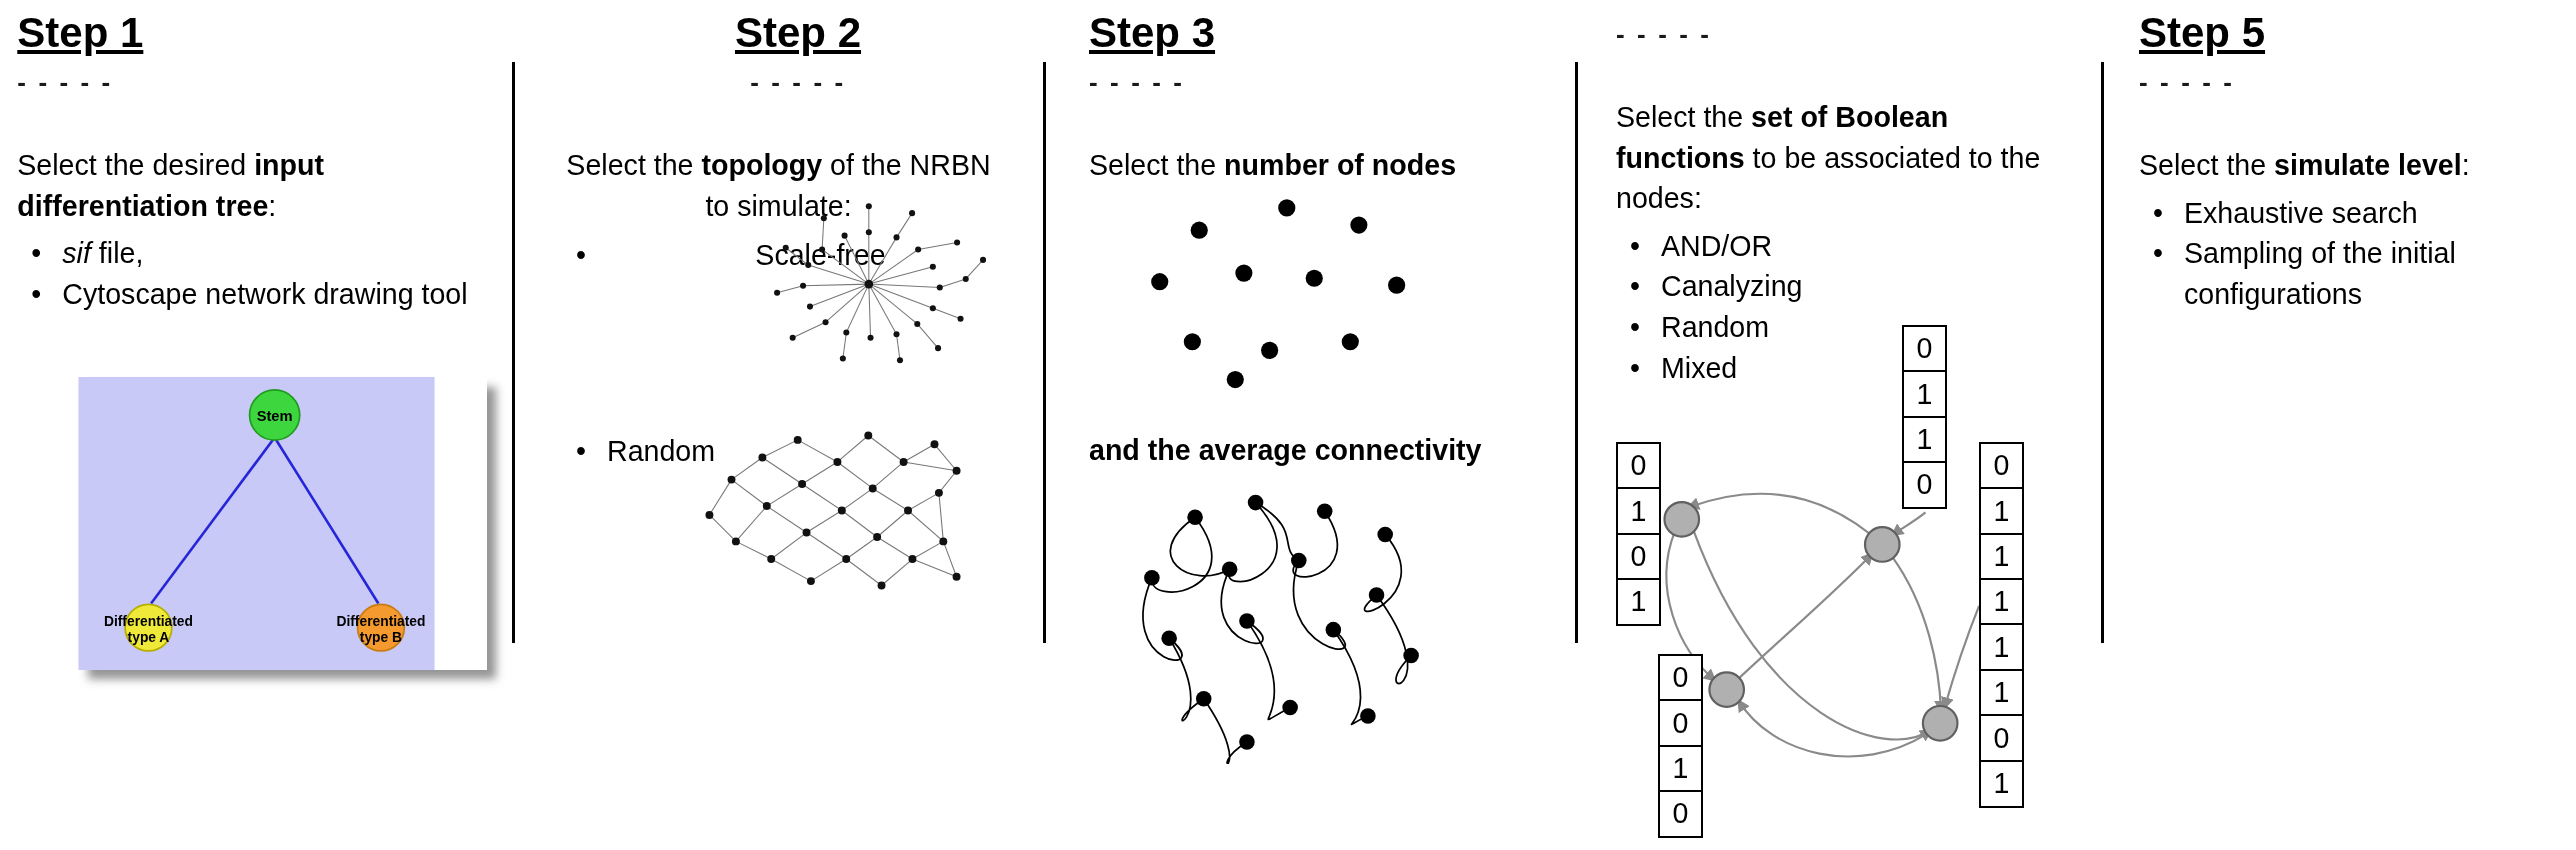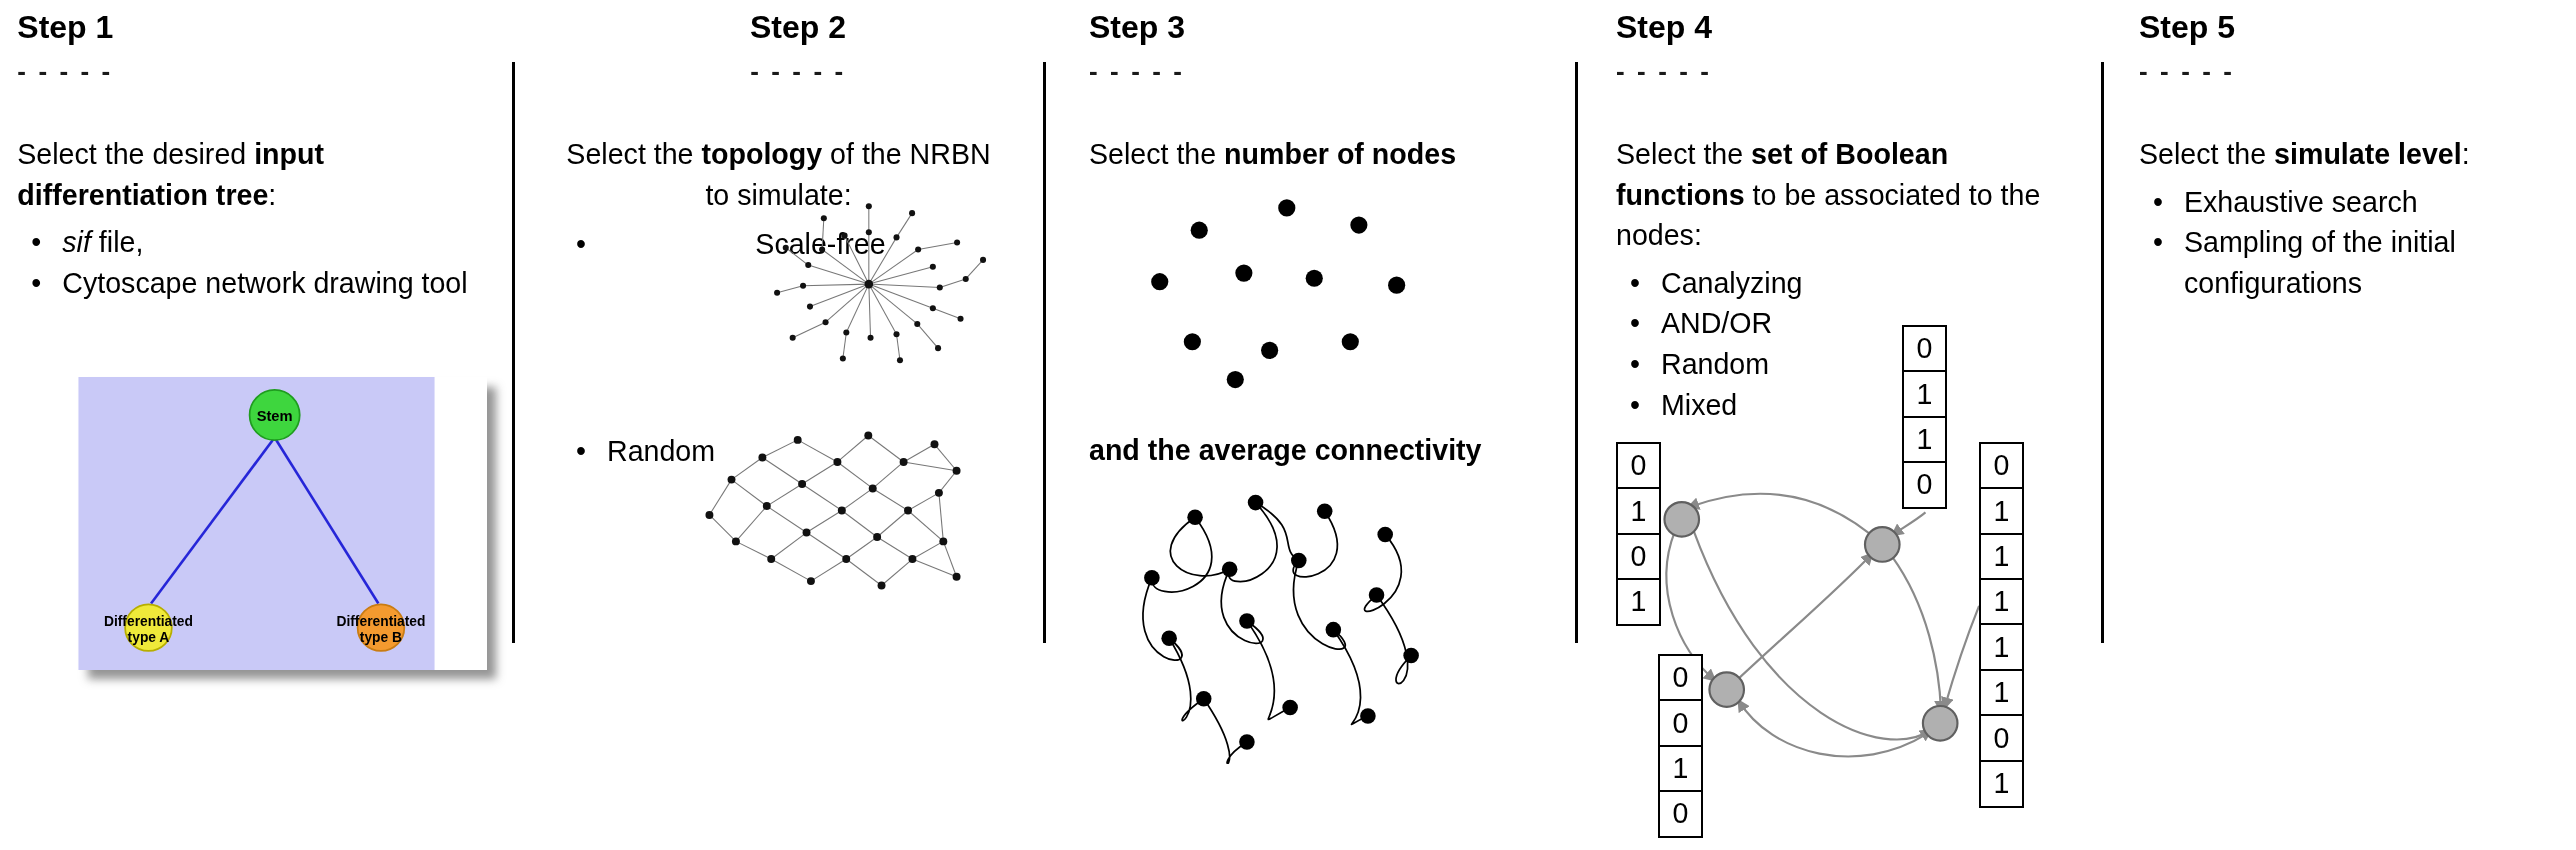--- a/index.html
+++ b/index.html
@@ -21,21 +21,21 @@
 
   .vdivider {
     position: absolute; top: 62px; height: 581px; width: 2.6px;
     background: #000;
   }
   #div1 { left: 512px; }
   #div2 { left: 1043px; }
   #div3 { left: 1575px; }
   #div4 { left: 2101px; }
 
-  .step-title { font-size: 32px; font-weight: bold; }
+  .step-title { font-size: 42px; font-weight: bold; text-decoration: underline; }
   .dashes { margin-top: 10.4px; font-size: 26px; font-weight: bold; letter-spacing: 2.6px; color: #1a1a1a; }
   .intro { margin-top: 47px; font-size: 28.6px; line-height: 1.42; }
   .para  { font-size: 28.6px; line-height: 1.42; }
 
   .bullets { margin-top: 7px; }
   .bullet {
     position: relative; padding-left: 45px;
     font-size: 28.6px; line-height: 1.42;
   }
   .bullet::before {
@@ -305,26 +305,25 @@
           <circle cx="205" cy="265" r="9"></circle>
           <circle cx="295" cy="275" r="9"></circle>
         <circle cx="155" cy="305" r="9"></circle>
       </g>
     </svg>
   </div>
 
   <div class="vdivider" id="div3"></div>
 
   <div class="col" id="col4">
-    <div class="step-title">Step 4</div>
     <div class="dashes">- - - - -</div>
     <div class="intro" style="width:450px;"><span>Select the </span><b>set of Boolean functions</b><span> to be associated to the nodes:</span></div>
     <div class="bullets">
+      <div class="bullet"><span>AND/OR</span></div>
       <div class="bullet"><span>Canalyzing</span></div>
-      <div class="bullet"><span>AND/OR</span></div>
       <div class="bullet"><span>Random</span></div>
       <div class="bullet"><span>Mixed</span></div>
     </div>
 
     <div class="ttable" style="left:0px; top:433px;">
       <div class="tcell">0</div>
       <div class="tcell">1</div>
       <div class="tcell">0</div>
       <div class="tcell">1</div>
     </div>

